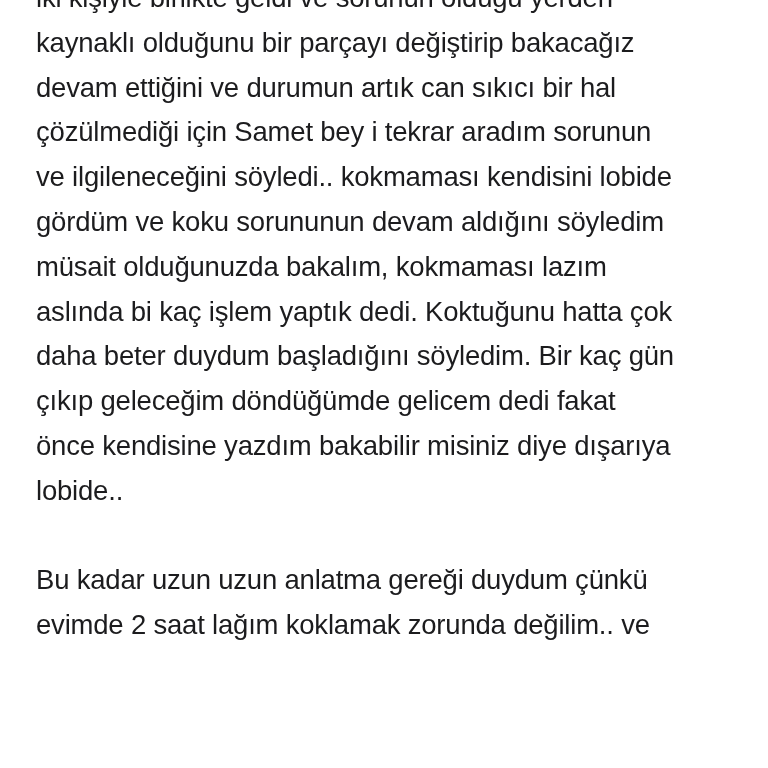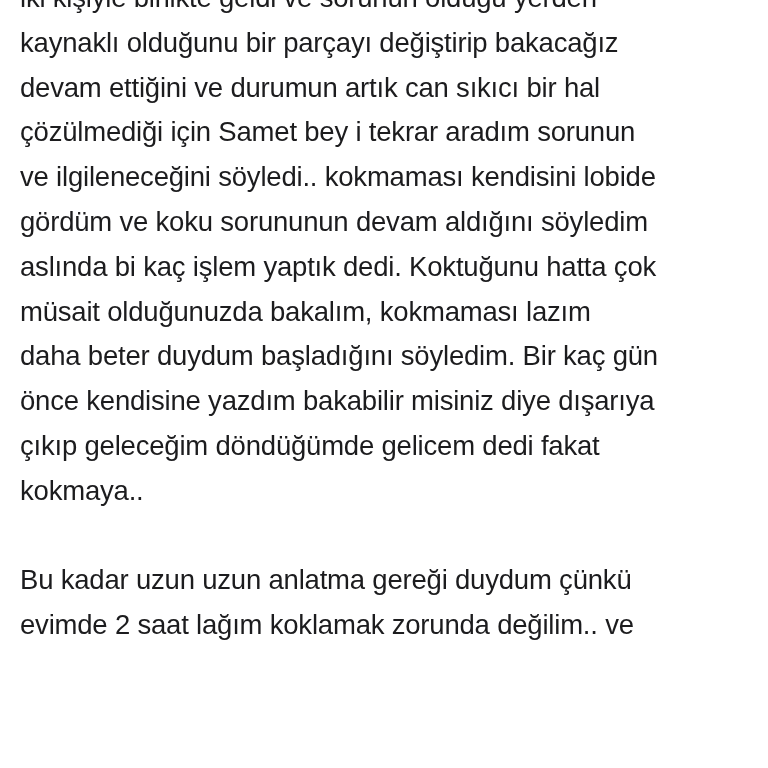--- a/index.html
+++ b/index.html
@@ -20,42 +20,43 @@
       width: 740px;
       font-family: "Liberation Sans", sans-serif;
       font-size: 27.5px;
       line-height: 44.8px;
       color: #1c1c1e;
       letter-spacing: -0.2px;
     }
     .line {
       white-space: nowrap;
       height: 44.8px;
+      margin-left: 16px;
     }
     .blank {
       height: 44.8px;
     }
   </style>
 </head>
 <body>
 
 <div class="message">
   <div class="paragraph">
     <div class="line">iki kişiyle birlikte geldi ve sorunun olduğu yerden</div>
     <div class="line">kaynaklı olduğunu bir parçayı değiştirip bakacağız</div>
     <div class="line">devam ettiğini ve durumun artık can sıkıcı bir hal</div>
     <div class="line">çözülmediği için Samet bey i tekrar aradım sorunun</div>
     <div class="line">ve ilgileneceğini söyledi.. kokmaması kendisini lobide</div>
     <div class="line">gördüm ve koku sorununun devam aldığını söyledim</div>
+    <div class="line">müsait olduğunuzda bakalım, kokmaması lazım</div>
     <div class="line">aslında bi kaç işlem yaptık dedi.  Koktuğunu hatta çok</div>
-    <div class="line">müsait olduğunuzda bakalım, kokmaması lazım</div>
     <div class="line">daha beter duydum başladığını söyledim. Bir kaç gün</div>
+    <div class="line">çıkıp geleceğim döndüğümde gelicem dedi fakat</div>
     <div class="line">önce kendisine yazdım bakabilir misiniz diye dışarıya</div>
-    <div class="line">çıkıp geleceğim döndüğümde gelicem dedi fakat</div>
-    <div class="line">kokmaya..</div>
+    <div class="line">lobide..</div>
   </div>
   <div class="blank"></div>
   <div class="paragraph">
     <div class="line">Bu kadar uzun uzun anlatma gereği duydum çünkü</div>
     <div class="line">evimde 2 saat lağım koklamak zorunda değilim.. ve</div>
 
   </div>
 </div>
 
 </body></html>

